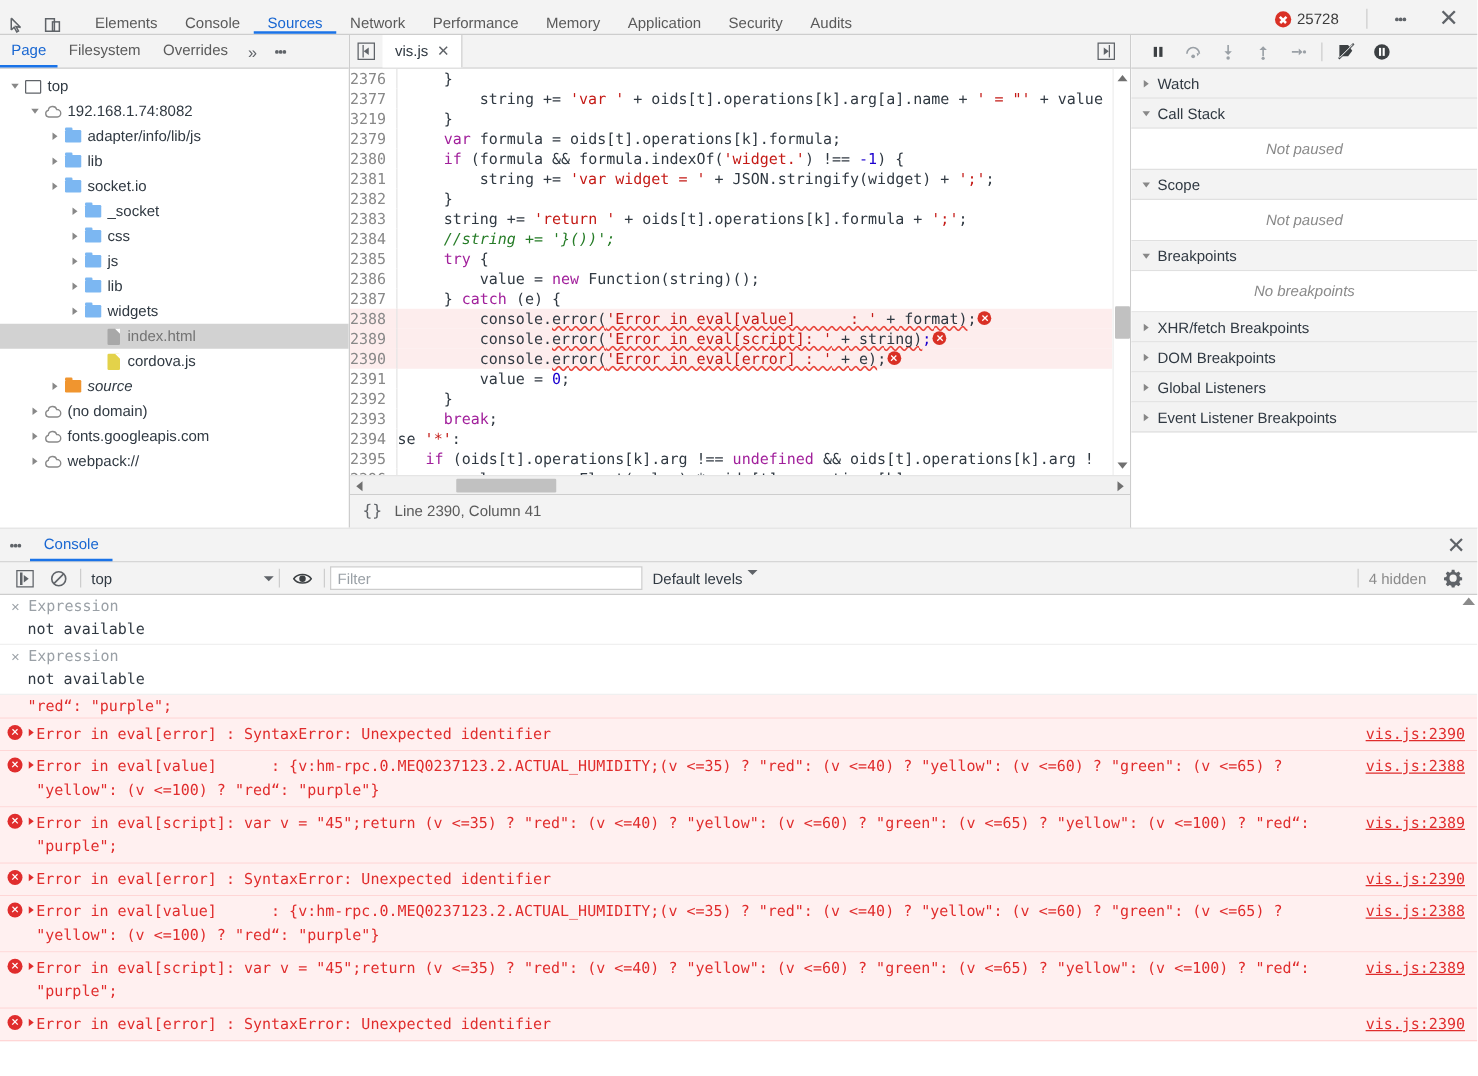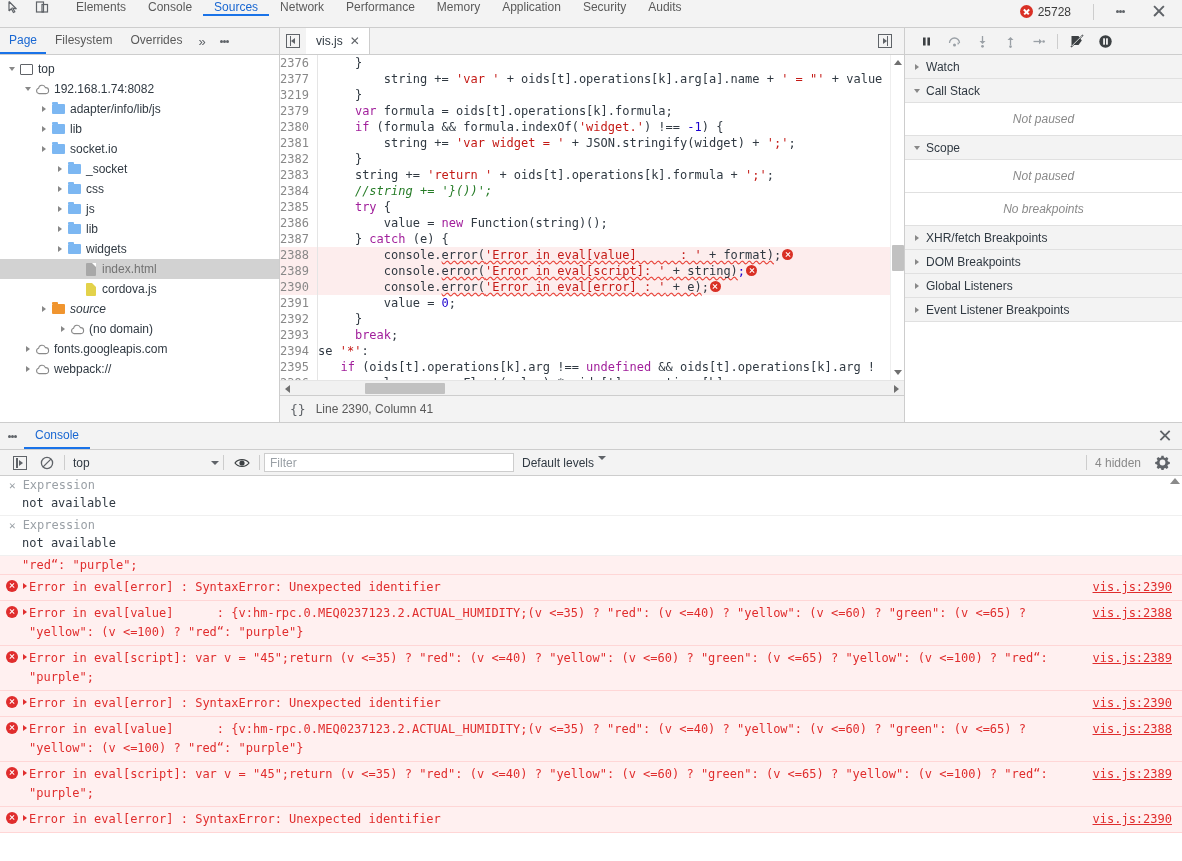--- a/index.html
+++ b/index.html
@@ -11,21 +11,21 @@
     font-family: "Liberation Sans", sans-serif;
     font-size: 12px;
     color: #303942;
     -webkit-font-smoothing: antialiased;
   }
   .app { width: 1182px; height: 861px; display: flex; flex-direction: column; }
 
   
   .main-toolbar {
     height: 28px; min-height: 28px;
-    display: flex; align-items: flex-start;
+    display: flex; align-items: flex-end;
     background: #f3f3f3;
     border-bottom: 1px solid #cdcdcd;
   }
   .tb-icon-btn {
     width: 28px; display: flex; align-items: center; justify-content: center;
     cursor: pointer;
   }
   .tb-sep { width: 1px; background: #cdcdcd; margin: 6px 4px; }
   .panel-tabs { display: flex; align-items: stretch; }
   .panel-tab {
@@ -367,21 +367,21 @@
           </div>
           <div class="tree-row" style="padding-left: 38px;">
             <span class="tw">
               <span class="arrow-r"></span>
             </span>
             <span class="ti">
               <span class="ico-folder orange"></span>
             </span>
             <span class="lbl italic">source</span>
           </div>
-          <div class="tree-row" style="padding-left: 22px; margin-left: 35px;">
+          <div class="tree-row" style="padding-left: 22px;">
             <span class="tw">
               <span class="arrow-r"></span>
             </span>
             <span class="ti">
               <span class="ico-cloud">
                 <svg width="15" height="11" viewBox="0 0 15 11">
                   <path d="M4 9.6 a2.7 2.7 0 0 1 -0.4 -5.3 A3.5 3.5 0 0 1 10.4 3.6 a2.8 2.8 0 0 1 0.4 6 z" fill="none" stroke="#8a8a8a" stroke-width="1.1"></path>
                 </svg>
               </span>
             </span>
@@ -546,20 +546,26 @@
             <span>Call Stack</span>
           </div>
           <div class="acc-body">Not paused</div>
           <div class="acc-head">
             <span class="tw">
               <span class="arrow-d"></span>
             </span>
             <span>Scope</span>
           </div>
           <div class="acc-body">Not paused</div>
+          <div class="acc-head">
+            <span class="tw">
+              <span class="arrow-d"></span>
+            </span>
+            <span>Breakpoints</span>
+          </div>
           <div class="acc-body">No breakpoints</div>
           <div class="acc-head">
             <span class="tw">
               <span class="arrow-r"></span>
             </span>
             <span>XHR/fetch Breakpoints</span>
           </div>
           <div class="acc-head">
             <span class="tw">
               <span class="arrow-r"></span>

